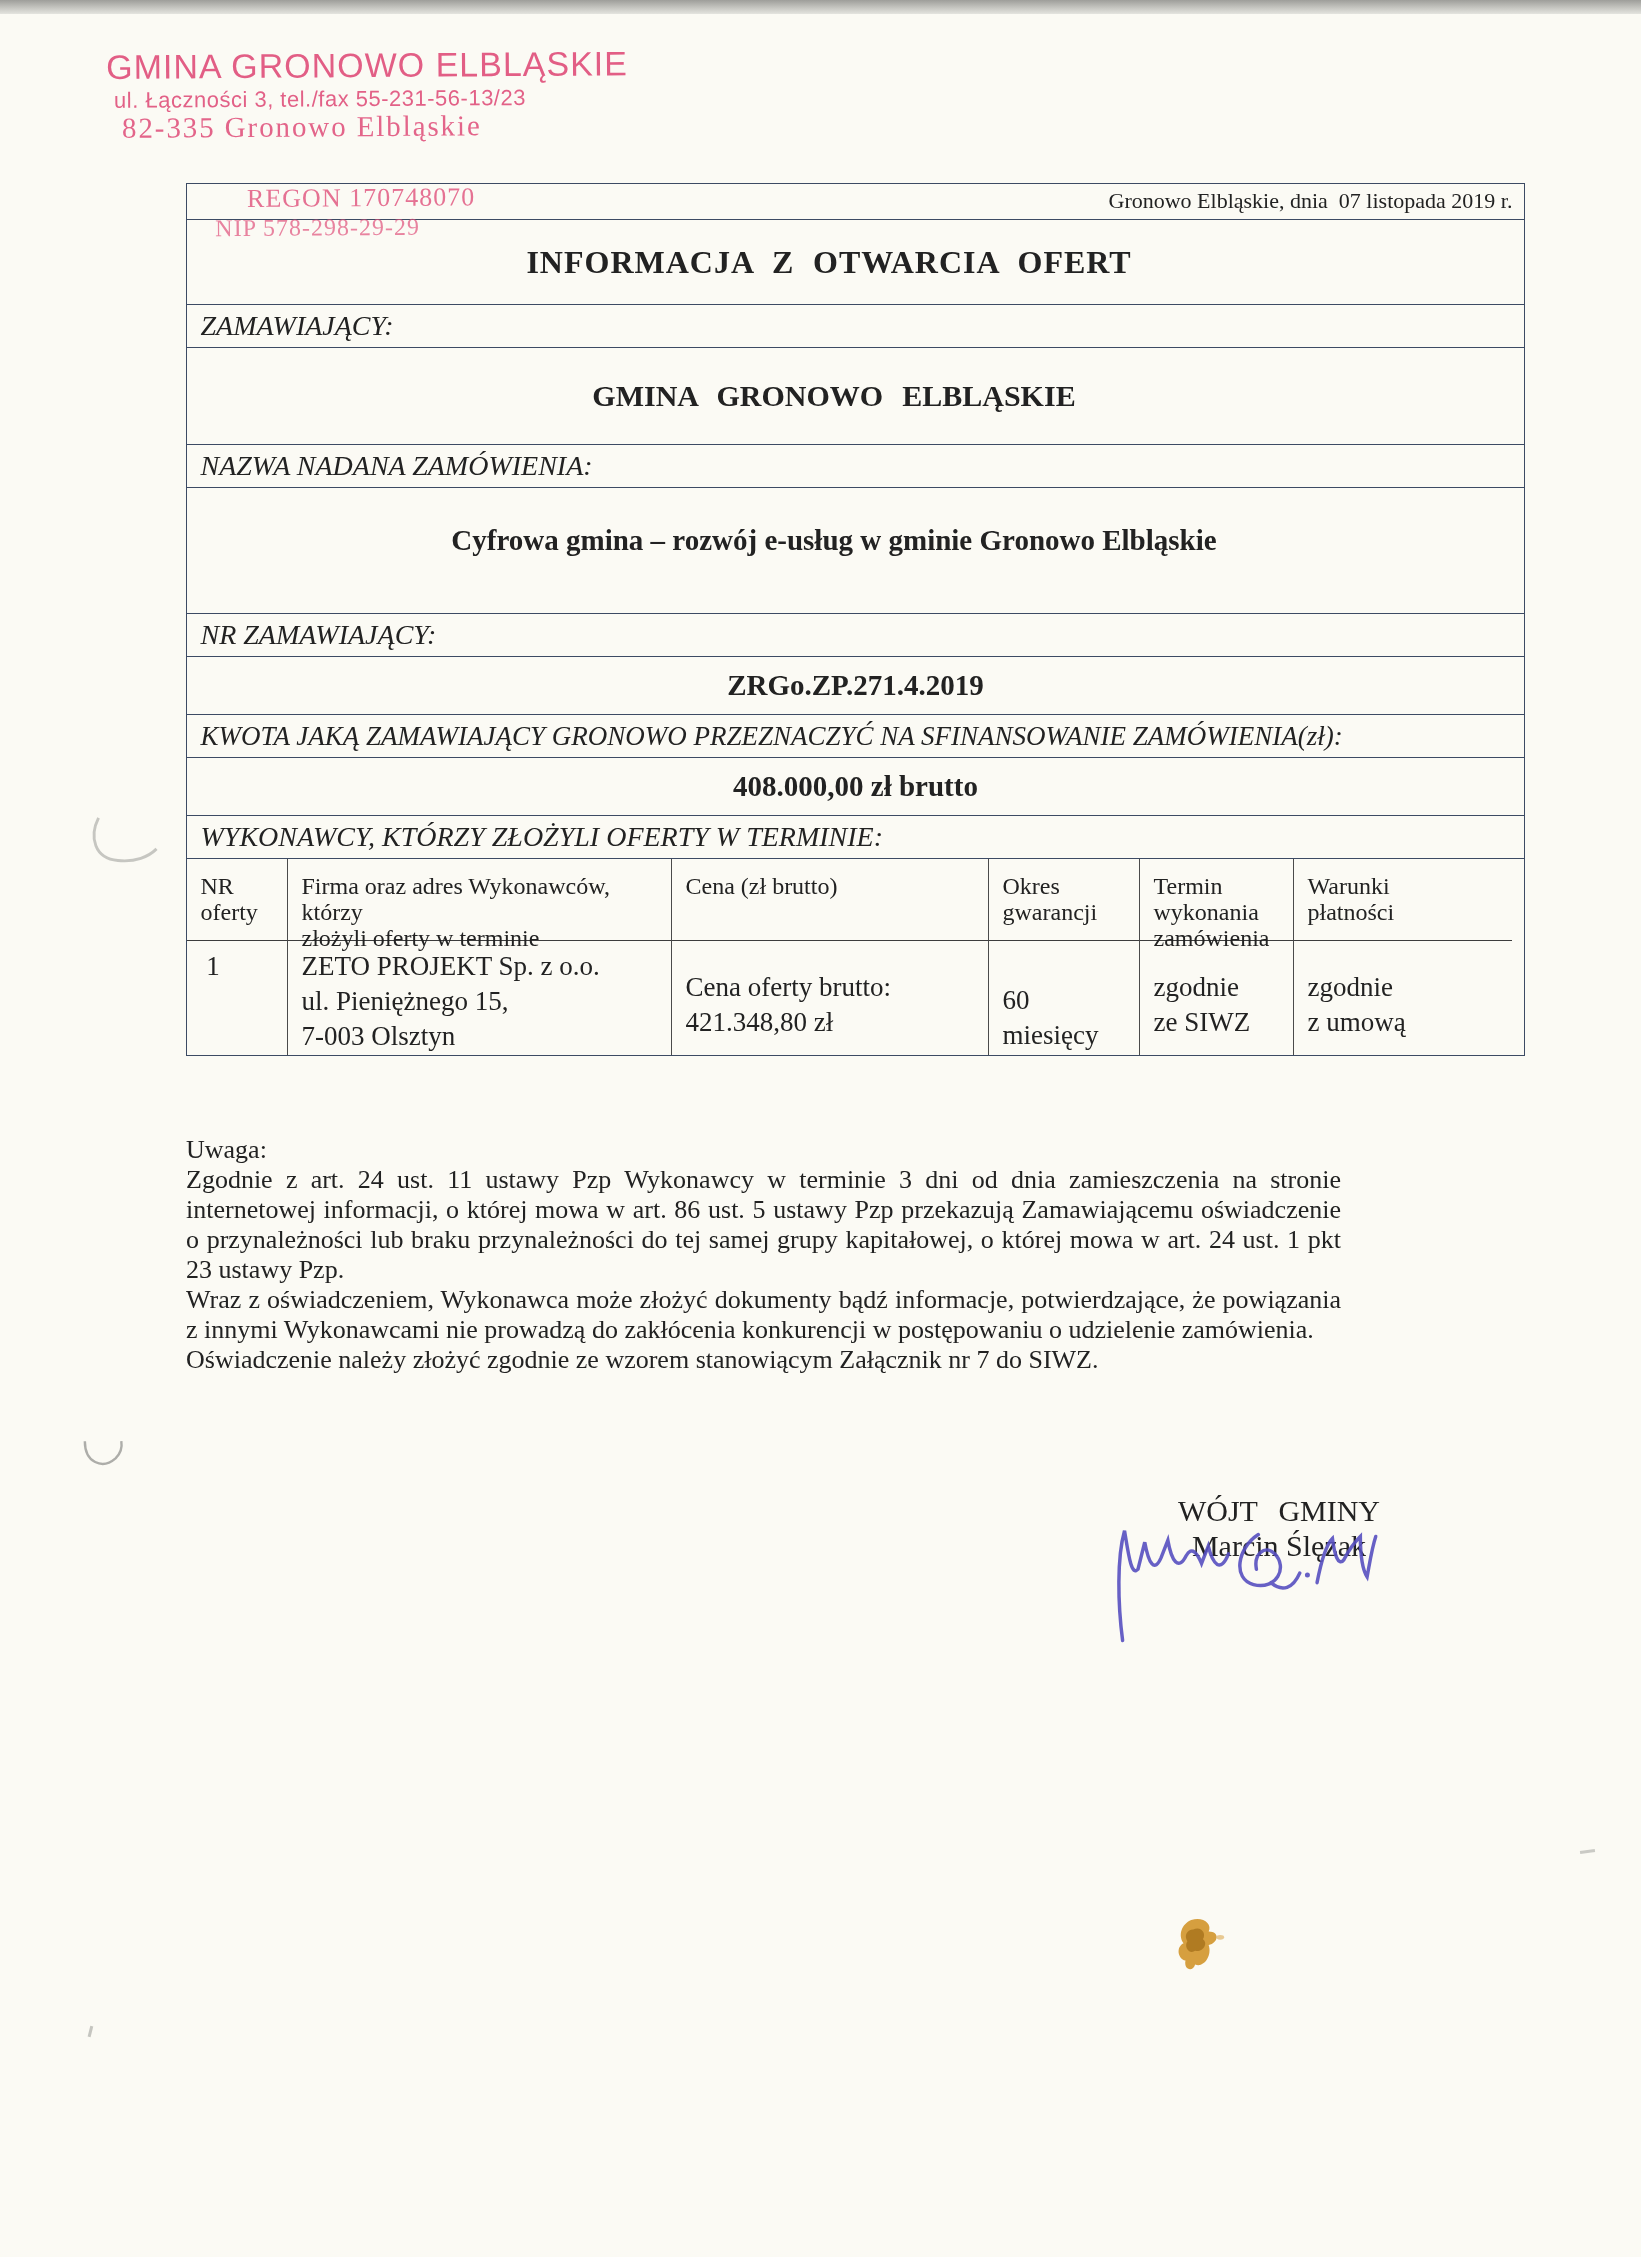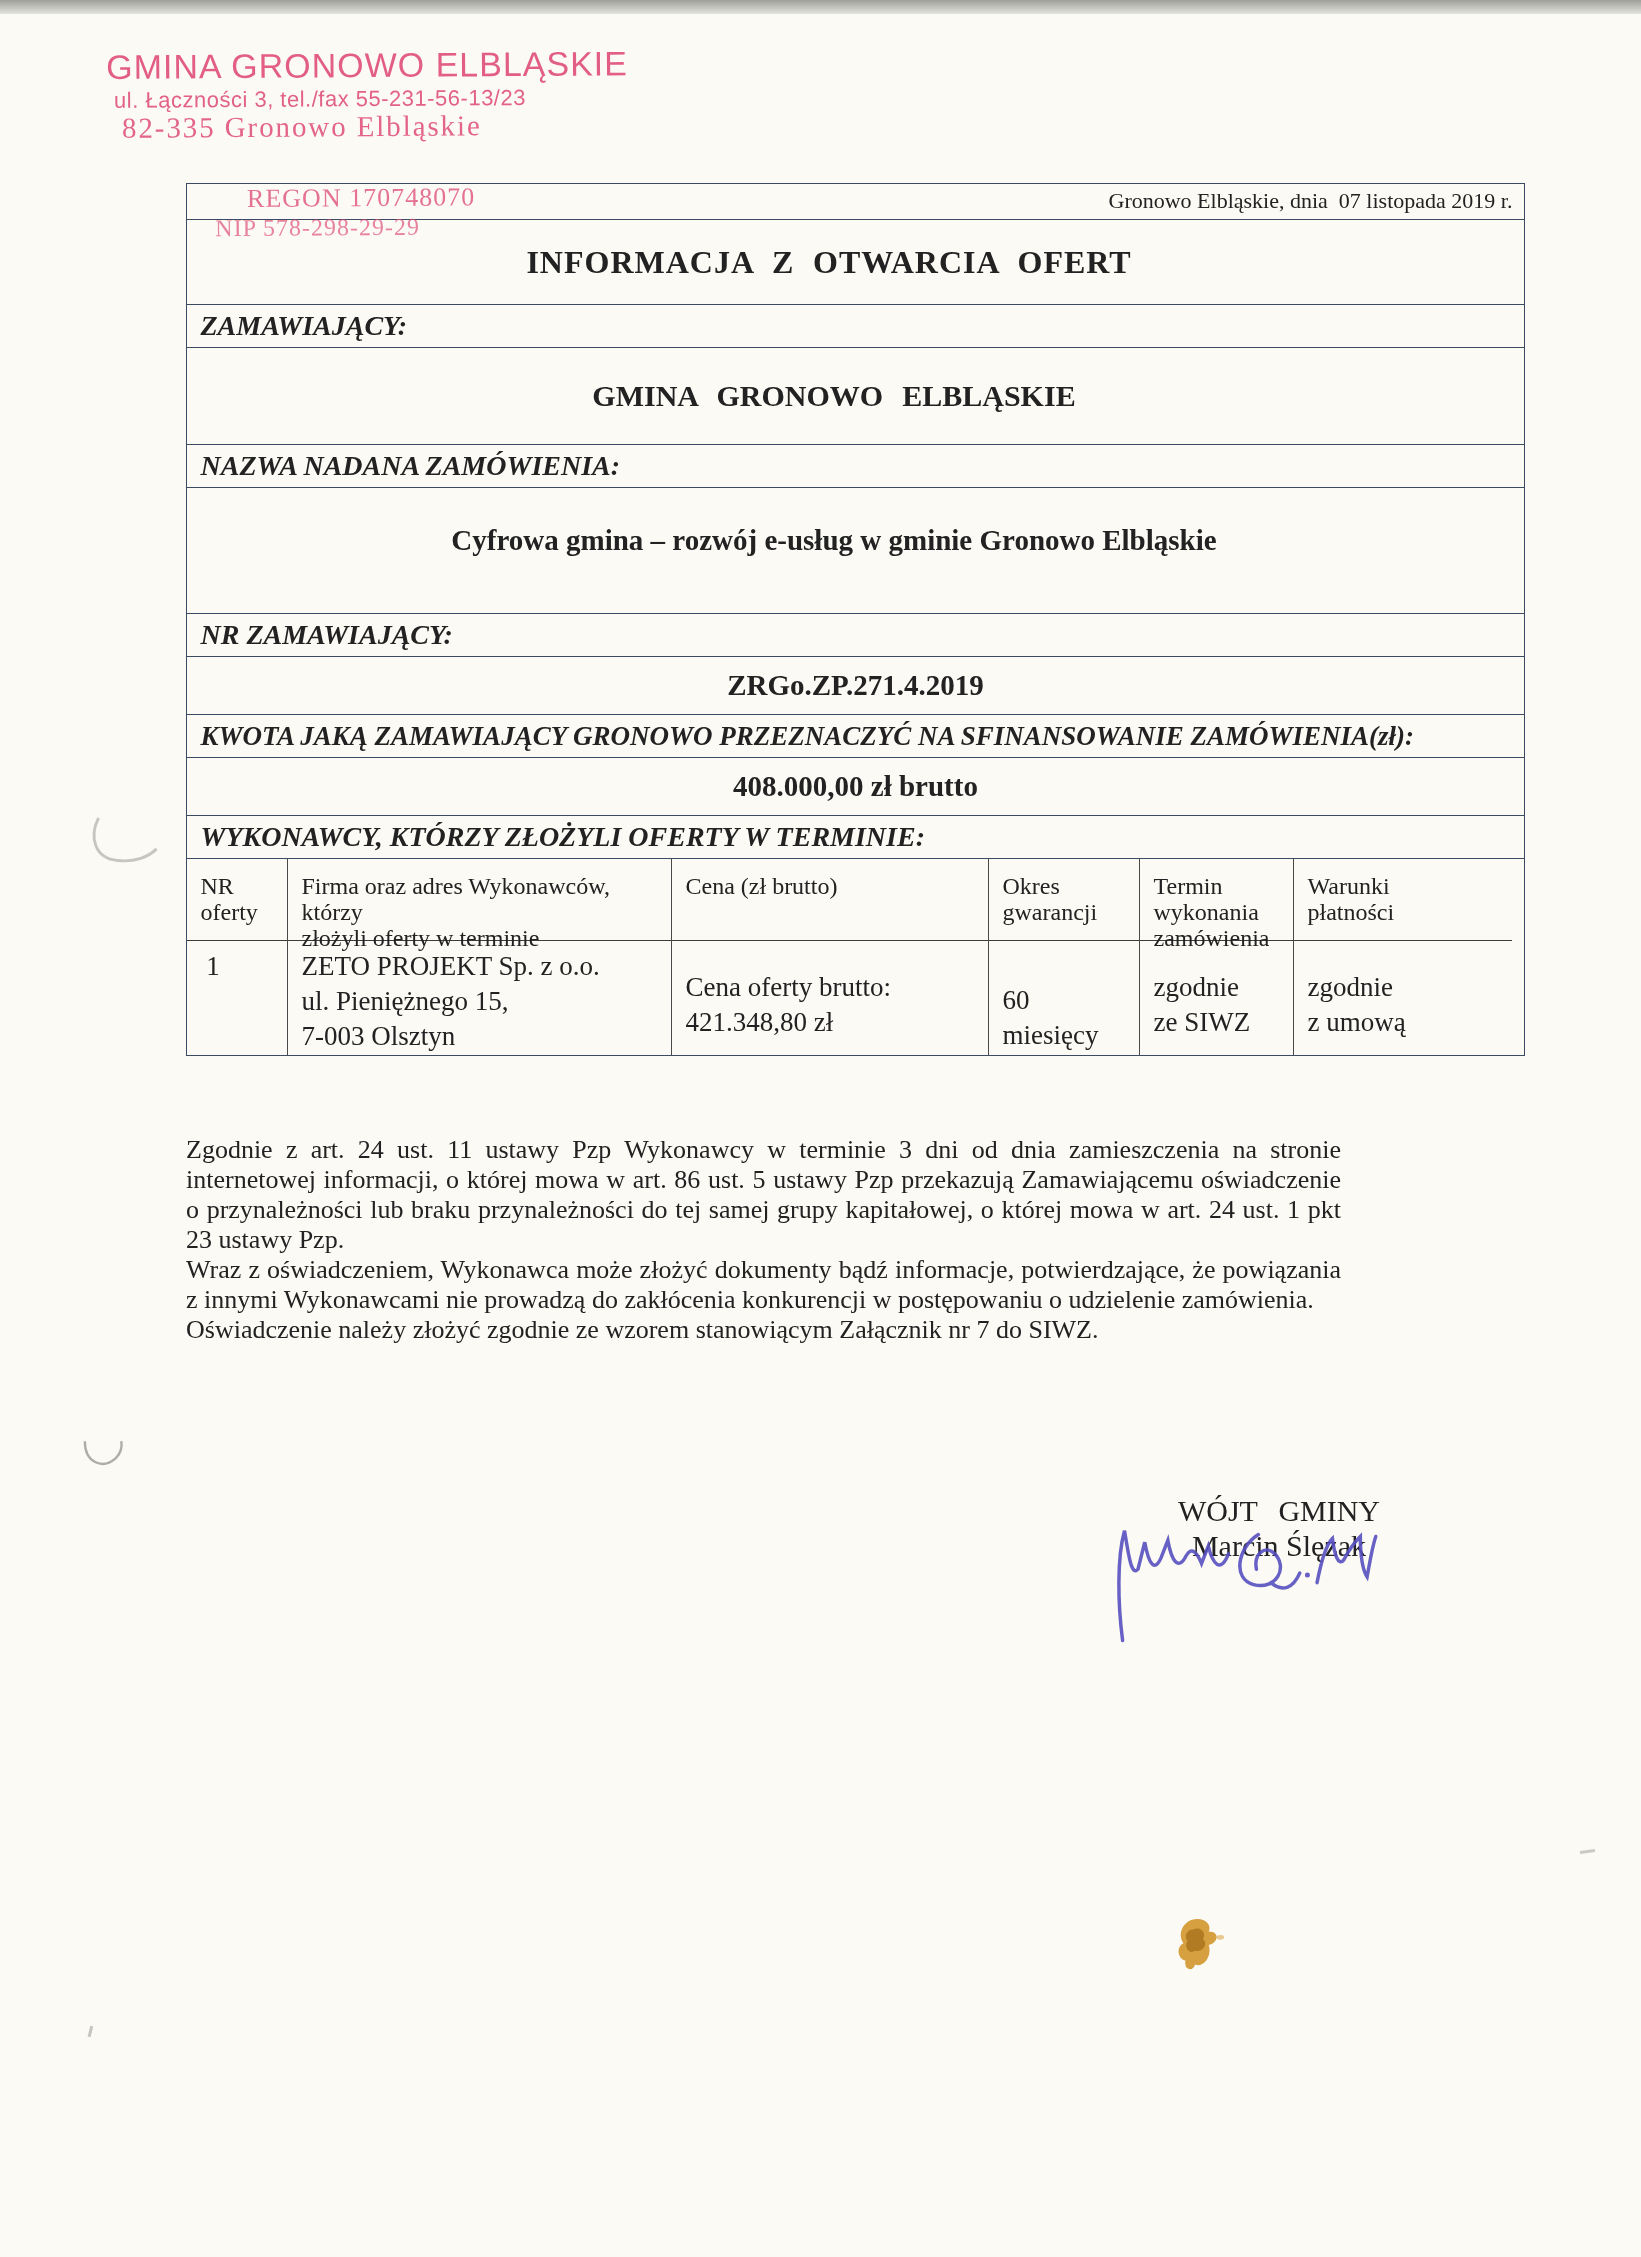--- a/index.html
+++ b/index.html
@@ -30,21 +30,21 @@
   
   .docbox{position:absolute;left:186px;top:183px;width:1339px;box-sizing:border-box;
           border:1.9px solid #3c4a63;z-index:3;background:transparent;}
   .row{box-sizing:border-box;border-bottom:1.9px solid #3c4a63;}
   .r-date{height:36px;text-align:right;padding-right:11.6px;font-size:22px;
           line-height:33px;white-space:pre;}
   .r-title{height:85px;display:flex;align-items:center;justify-content:center;
            padding-right:53px;font-size:32px;font-weight:bold;word-spacing:9.7px;
            letter-spacing:1px;}
   .r-label{height:43px;display:flex;align-items:center;padding-left:13.5px;
-           font-style:italic;font-size:28px;font-weight:bold;}
+           font-style:italic;font-size:28px;}
   .r-label.small{font-size:27px;}
   .r-val{display:flex;align-items:center;justify-content:center;font-weight:bold;}
   .r-val1{height:97px;font-size:30px;word-spacing:11.6px;padding-right:43px;}
   .r-val2{height:126px;font-size:29px;padding-right:43px;padding-bottom:20px;}
   .r-val3{height:58px;font-size:29px;}
   .r-val4{height:58px;font-size:29px;}
   
   .otable{display:grid;grid-template-columns:101px 384px 317px 151px 154px 218px;}
   .ocell{box-sizing:border-box;border-right:1.9px solid #4a4a4a;white-space:pre-line;
          font-size:24px;line-height:26px;}
@@ -126,20 +126,21 @@
 421.348,80 zł</div>
     <div class="ocell obody c-okres">60 miesięcy</div>
     <div class="ocell obody c-small">zgodnie
 ze SIWZ</div>
     <div class="ocell obody c-small">zgodnie
 z umową</div>
   </div>
 </div>
 
 <div class="uwaga">
+  <p class="head">Uwaga:</p>
   <p>Zgodnie z art. 24 ust. 11 ustawy Pzp Wykonawcy w terminie 3 dni od dnia zamieszczenia na stronie internetowej informacji, o której mowa w art. 86 ust. 5 ustawy Pzp przekazują Zamawiającemu oświadczenie o przynależności lub braku przynależności do tej samej grupy kapitałowej, o której mowa w art. 24 ust. 1 pkt 23 ustawy Pzp.</p>
   <p>Wraz z oświadczeniem, Wykonawca może złożyć dokumenty bądź informacje, potwierdzające, że powiązania z innymi Wykonawcami nie prowadzą do zakłócenia konkurencji w postępowaniu  o udzielenie zamówienia.</p>
   <p>Oświadczenie należy złożyć zgodnie ze wzorem stanowiącym Załącznik nr 7 do SIWZ.</p>
 </div>
 
 <div class="sig-block">
   <div class="sig-role">WÓJT GMINY</div>
   <div class="sig-name">Marcin Ślęzak</div>
 </div>
 

